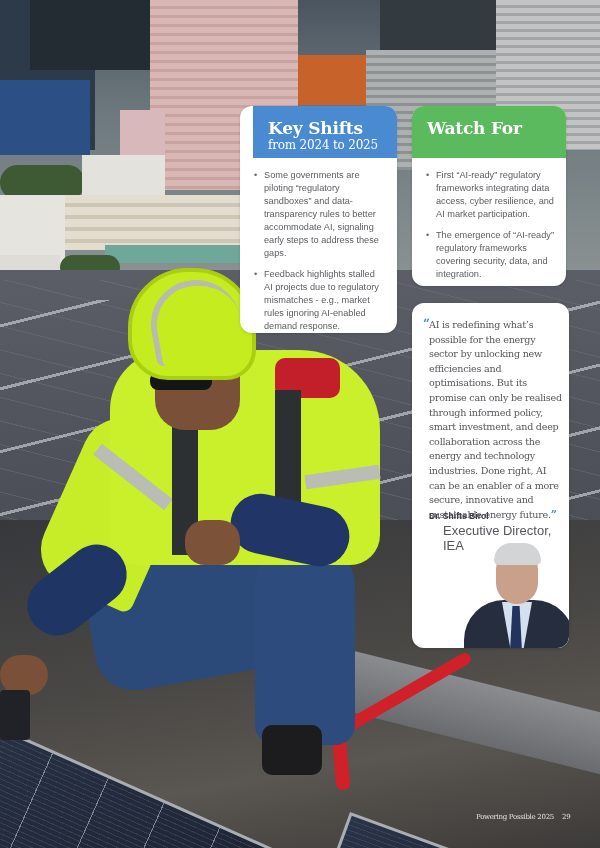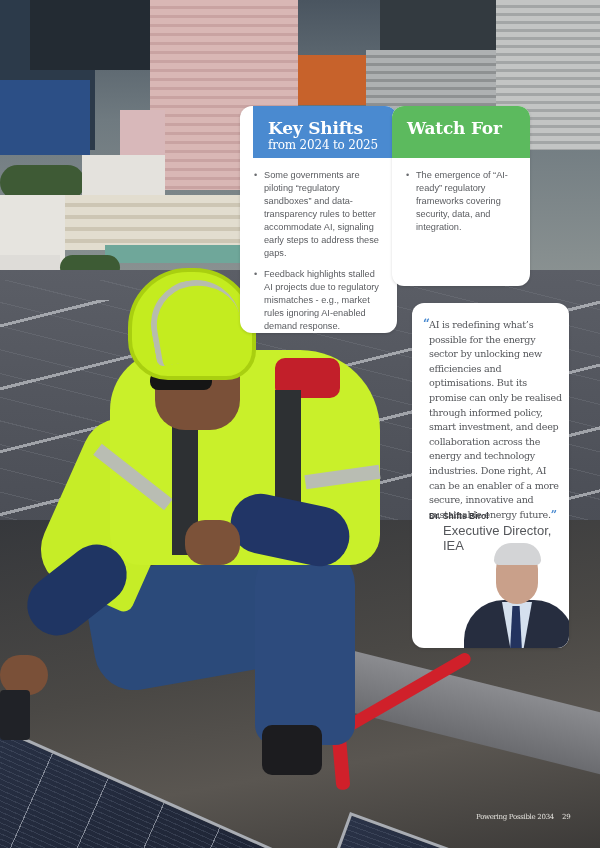--- a/index.html
+++ b/index.html
@@ -90,21 +90,21 @@
   .card-head { height: 52px; padding: 13px 0 0 15px; color: #ffffff; }
   .card-title { font-family: "DejaVu Serif", serif; font-weight: bold; font-size: 17px; line-height: 19px; letter-spacing: -0.2px; }
   .card-sub { font-family: "DejaVu Serif", serif; font-size: 12px; line-height: 15px; letter-spacing: -0.2px; }
   .card-body { padding: 11px 12px 0 14px; }
   .bullets { list-style: none; }
   .bullets li { position: relative; padding-left: 10px; font-size: 9.2px; line-height: 13px; color: #5a5c60; margin-bottom: 8px; }
   .bullets li::before { content: "•"; position: absolute; left: 0; top: 0; color: #6a6c70; }
 
   #card-key { left: 240px; top: 106px; width: 157px; height: 227px; }
   #card-key .card-head { background: #4a8ad0; margin-left: 13px; }
-  #card-watch { left: 392px; top: 106px; width: 138px; height: 180px; }
+  #card-watch { left: 412px; top: 106px; width: 154px; height: 180px; }
   #card-watch .card-head { background: #5cba5e; }
 
   #card-quote { left: 412px; top: 303px; width: 157px; height: 345px; }
   .quote-text { position: absolute; left: 17px; top: 15px; width: 136px;
     font-family: "DejaVu Serif", serif; font-size: 9.6px; line-height: 14.6px; color: #55575b; letter-spacing: -0.25px; }
   .qmark { color: #4a8ad0; font-weight: bold; font-size: 11px; }
   .qmark-open { position: absolute; left: 11px; top: 14px; color: #4a8ad0; font-family: "DejaVu Serif", serif; font-weight: bold; font-size: 12px; }
   .q-name { position: absolute; left: 17px; top: 208px; font-size: 8.6px; font-weight: bold; color: #3a3c40; }
   .q-role { position: absolute; left: 31px; top: 220px; font-size: 13px; color: #55575b; }
   .portrait { position: absolute; left: 52px; top: 237px; width: 105px; height: 108px; overflow: hidden; background: #ffffff; }
@@ -184,33 +184,34 @@
     </ul>
   </div>
 </section>
 
 <section class="card" id="card-watch">
   <header class="card-head">
     <div class="card-title">Watch For</div>
   </header>
   <div class="card-body">
     <ul class="bullets">
+      <li>First “AI-ready” regulatory frameworks integrating data access, cyber resilience, and AI market participation.</li>
       <li>The emergence of “AI-ready” regulatory frameworks covering security, data, and integration.</li>
     </ul>
   </div>
 </section>
 
 <section class="card" id="card-quote">
   <span class="qmark-open">“</span>
   <p class="quote-text"><span>AI is redefining what’s possible for the energy sector by unlocking new efficiencies and optimisations. But its promise can only be realised through informed policy, smart investment, and deep collaboration across the energy and technology industries. Done right, AI can be an enabler of a more secure, innovative and sustainable energy future.</span><span class="qmark">”</span></p>
   <div class="q-name">Dr. Shifts Birol</div>
   <div class="q-role">Executive Director, IEA</div>
   <div class="portrait">
     <div class="p-suit"></div>
     <div class="p-shirt"></div>
     <div class="p-tie"></div>
     <div class="p-head"></div>
     <div class="p-hair"></div>
   </div>
 </section>
 
-<div class="footer footer-title">Powering Possible 2034</div>
+<div class="footer footer-title">Powering Possible 2025</div>
 <div class="footer footer-page">29</div>
 
 </body></html>

